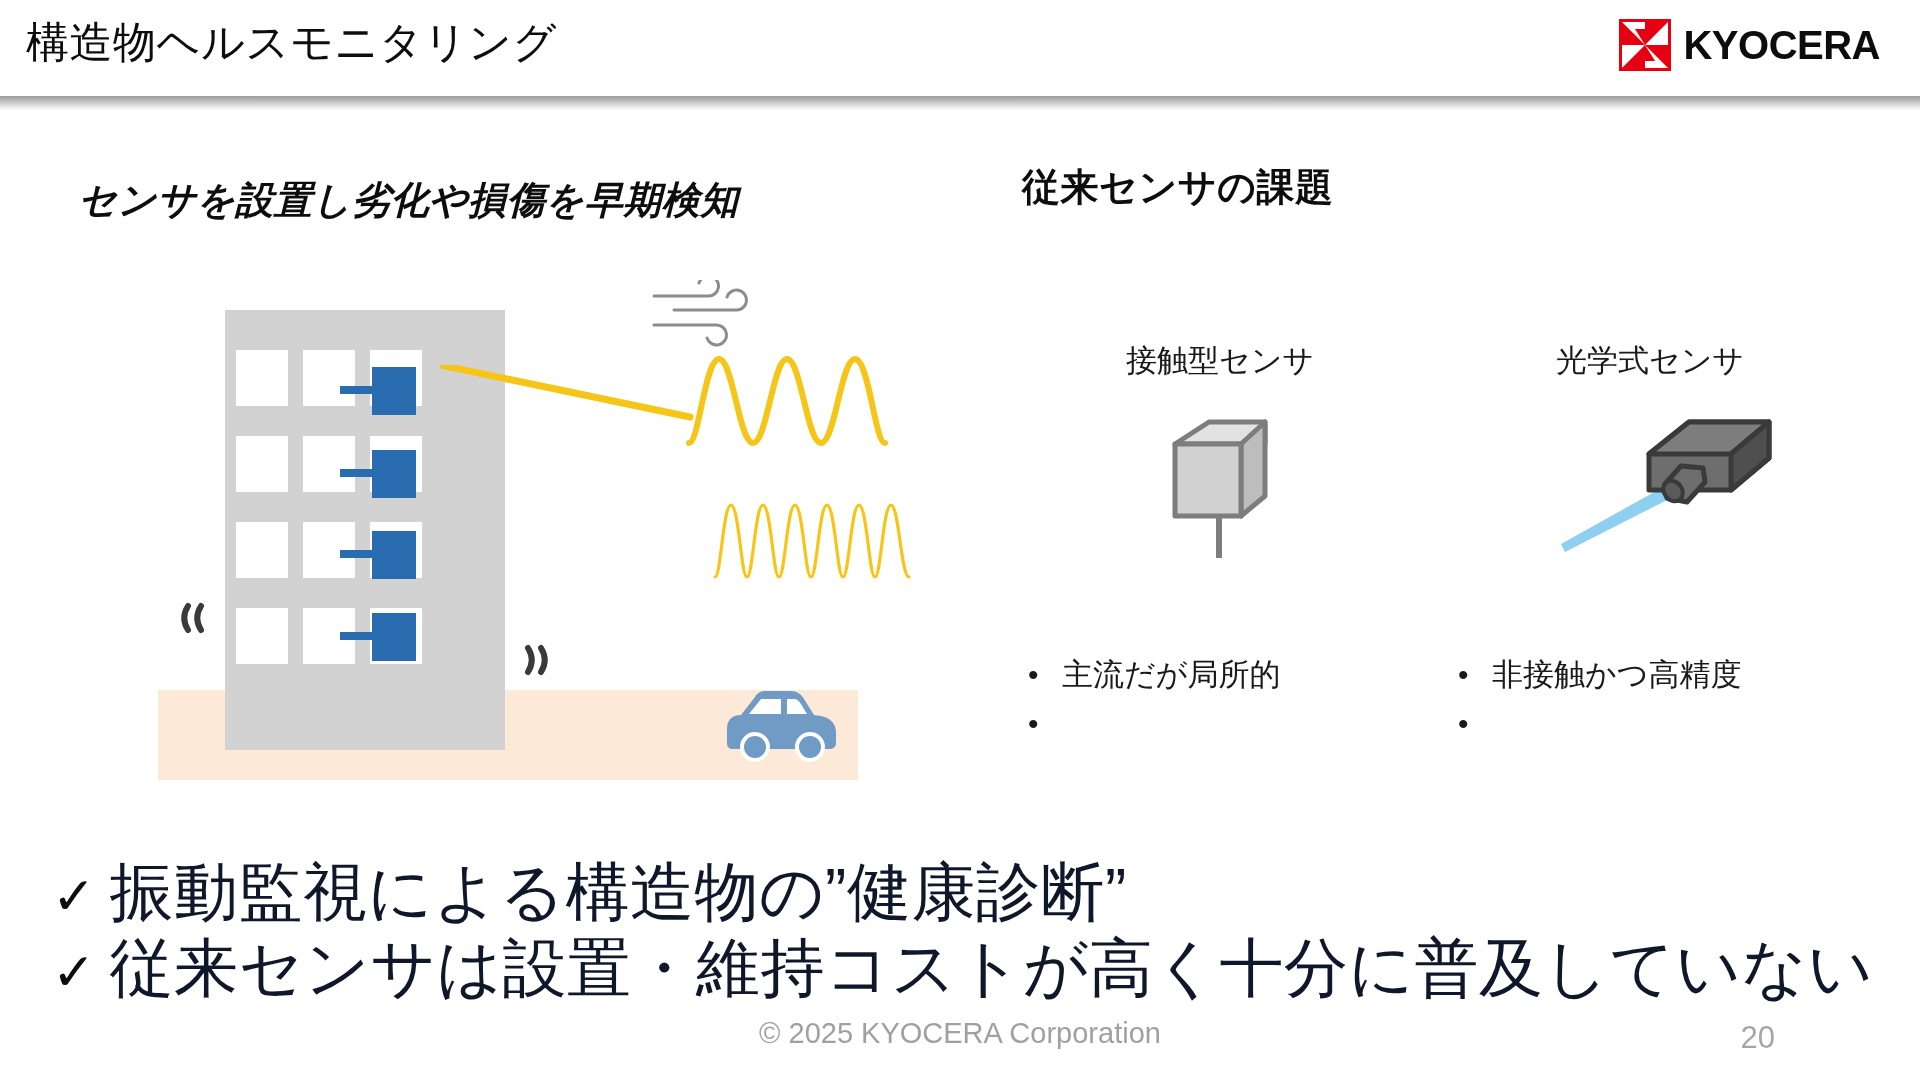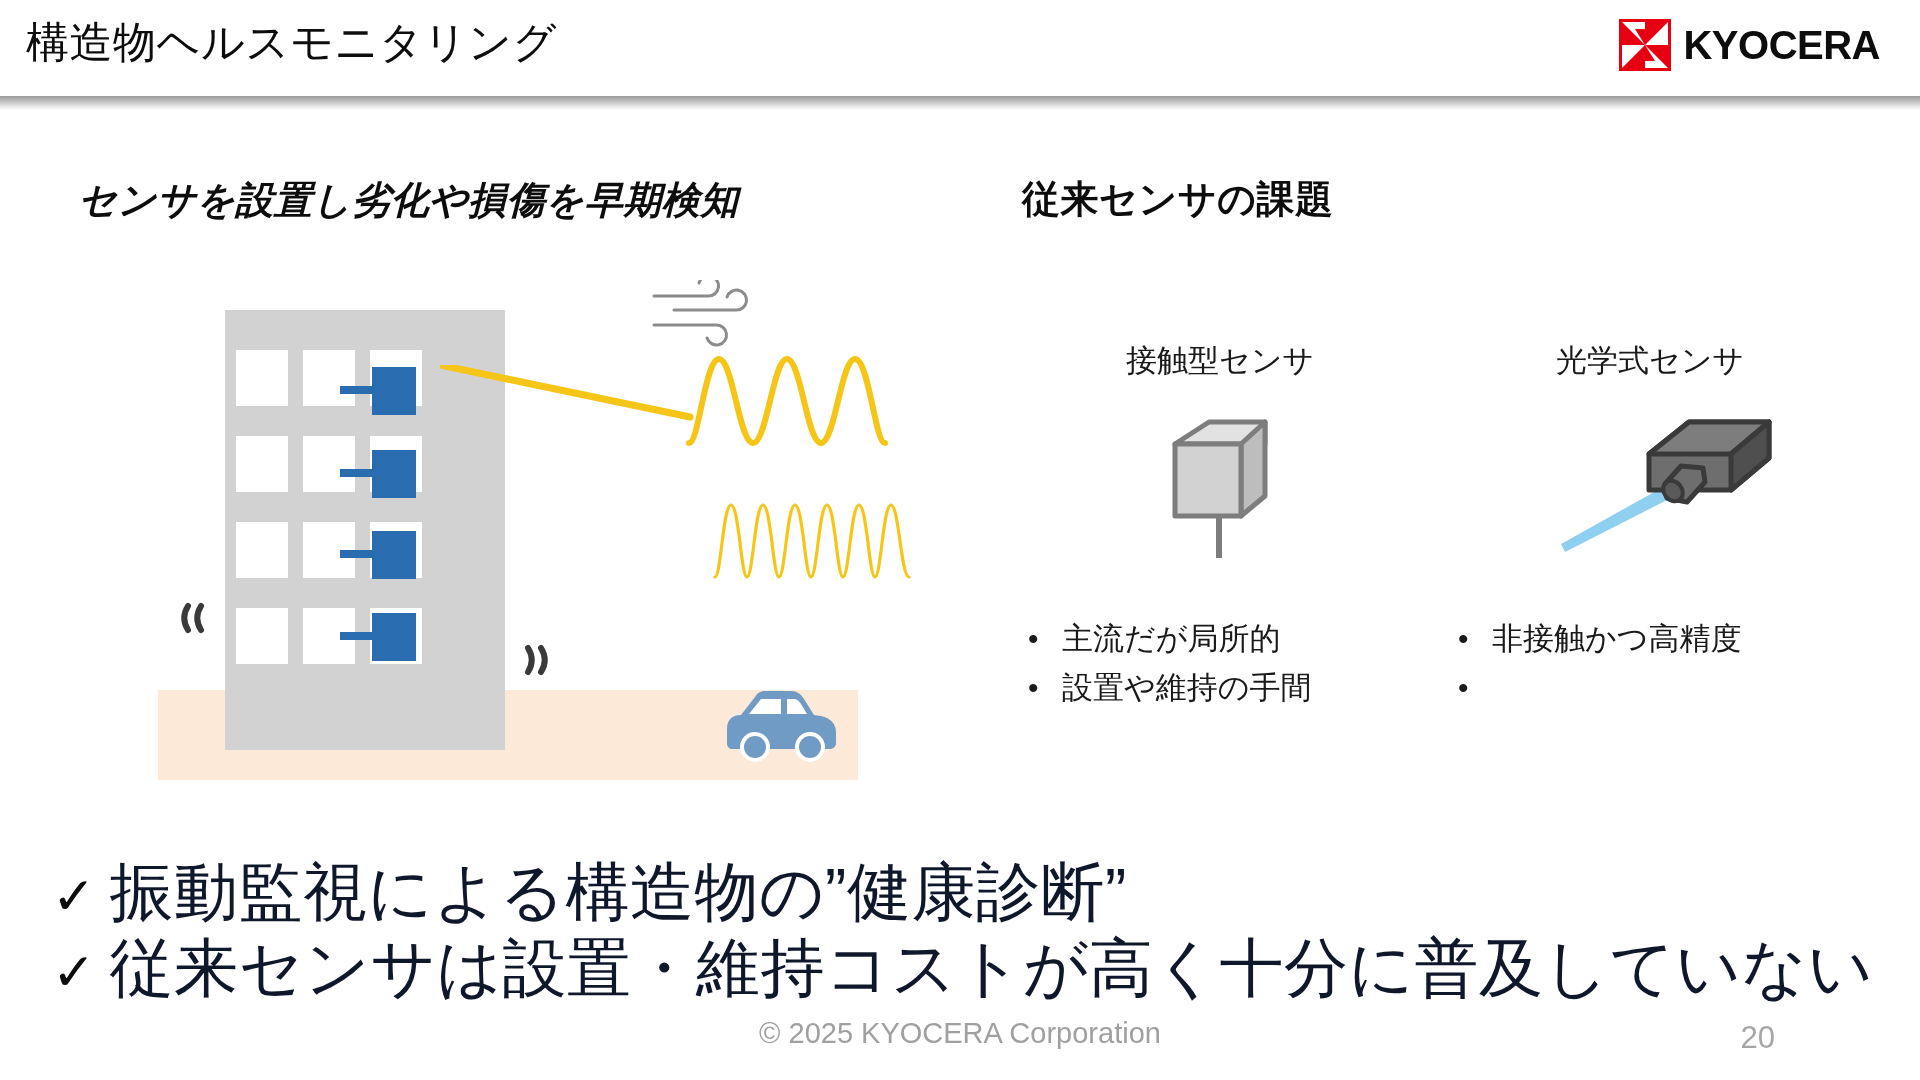--- a/index.html
+++ b/index.html
@@ -29,21 +29,21 @@
   .logo { position: absolute; right: 40px; top: 20px; height: 50px; display: flex; align-items: center; gap: 12px; }
   .logo-mark { width: 52px; height: 52px; position: relative; }
   .logo-text { font-size: 40px; font-weight: 700; color: #0d0d0d; letter-spacing: -0.5px; line-height: 1; }
 
   
   .sec-head {
     position: absolute; font-size: 38px; font-weight: 700; color: #0d0d0d;
     white-space: nowrap; letter-spacing: 0.5px;
   }
   .sec-head.left  { left: 78px;  top: 175px; font-style: italic; }
-  .sec-head.right { left: 1022px; top: 174px; text-align: center; }
+  .sec-head.right { left: 1022px; top: 162px; text-align: center; }
 
   
   .illus-left { position: absolute; left: 140px; top: 280px; width: 760px; height: 520px; }
 
   .ground {
     position: absolute; left: 18px; top: 410px; width: 700px; height: 90px;
     background: #fce9d8;
   }
   .building {
     position: absolute; left: 85px; top: 30px; width: 280px; height: 440px;
@@ -83,21 +83,21 @@
     position: absolute; top: 0; width: 100%; text-align: center;
     font-size: 31px; color: #1a1a1a; white-space: nowrap;
   }
   .cmp-icon { position: absolute; top: 66px; left: 50%; transform: translateX(-50%); }
 
   .bullets { position: absolute; top: 280px; left: 18px; }
   .bullet-row { display: flex; align-items: baseline; margin-bottom: 10px; }
   .bullet-dot {
     width: 34px; font-size: 30px; color: #1a1a1a; line-height: 1.25; text-align: left;
   }
-  .bullet-txt { font-size: 31px; color: #1a1a1a; white-space: nowrap; line-height: 1.25; }
+  .bullet-txt { font-size: 31px; color: #1a1a1a; white-space: nowrap; line-height: 1.25; margin-top: 36px; }
 
   
   .takeaways { position: absolute; left: 52px; top: 855px; }
   .take-row { display: flex; align-items: baseline; white-space: nowrap; }
   .take-check { font-size: 52px; color: #0d0d0d; margin-right: 14px; line-height: 1.18; }
   .take-txt { font-size: 64px; color: #0f172a; line-height: 1.18; letter-spacing: 0.5px; }
 
   
   .footer-copy {
     position: absolute; left: 0; top: 1017px; width: 1920px; text-align: center;
@@ -231,21 +231,20 @@
           <rect x="30" y="38" width="66" height="72" fill="#d2d2d2" stroke="#7d7d7d" stroke-width="5" stroke-linejoin="round"></rect>
         </svg>
       </div>
       <div class="bullets">
         <div class="bullet-row">
           <span class="bullet-dot">•</span>
           <span class="bullet-txt">主流だが局所的</span>
         </div>
         <div class="bullet-row">
           <span class="bullet-dot">•</span>
-          <span class="bullet-txt">設置や維持の手間</span>
         </div>
       </div>
     </div>
 
     <div class="cmp-col b">
       <div class="cmp-label">光学式センサ</div>
       <div class="cmp-icon" style="margin-left:18px;">
         <svg width="230" height="160" viewBox="0 0 230 160">
           <path d="M118 92 L12 146 L8 138 L112 80 Z" fill="#8fd0f0"></path>
           <polygon points="96,48 136,16 216,16 216,52 178,84 96,84" fill="#6e6e6e" stroke="#3a3a3a" stroke-width="5" stroke-linejoin="round"></polygon>

